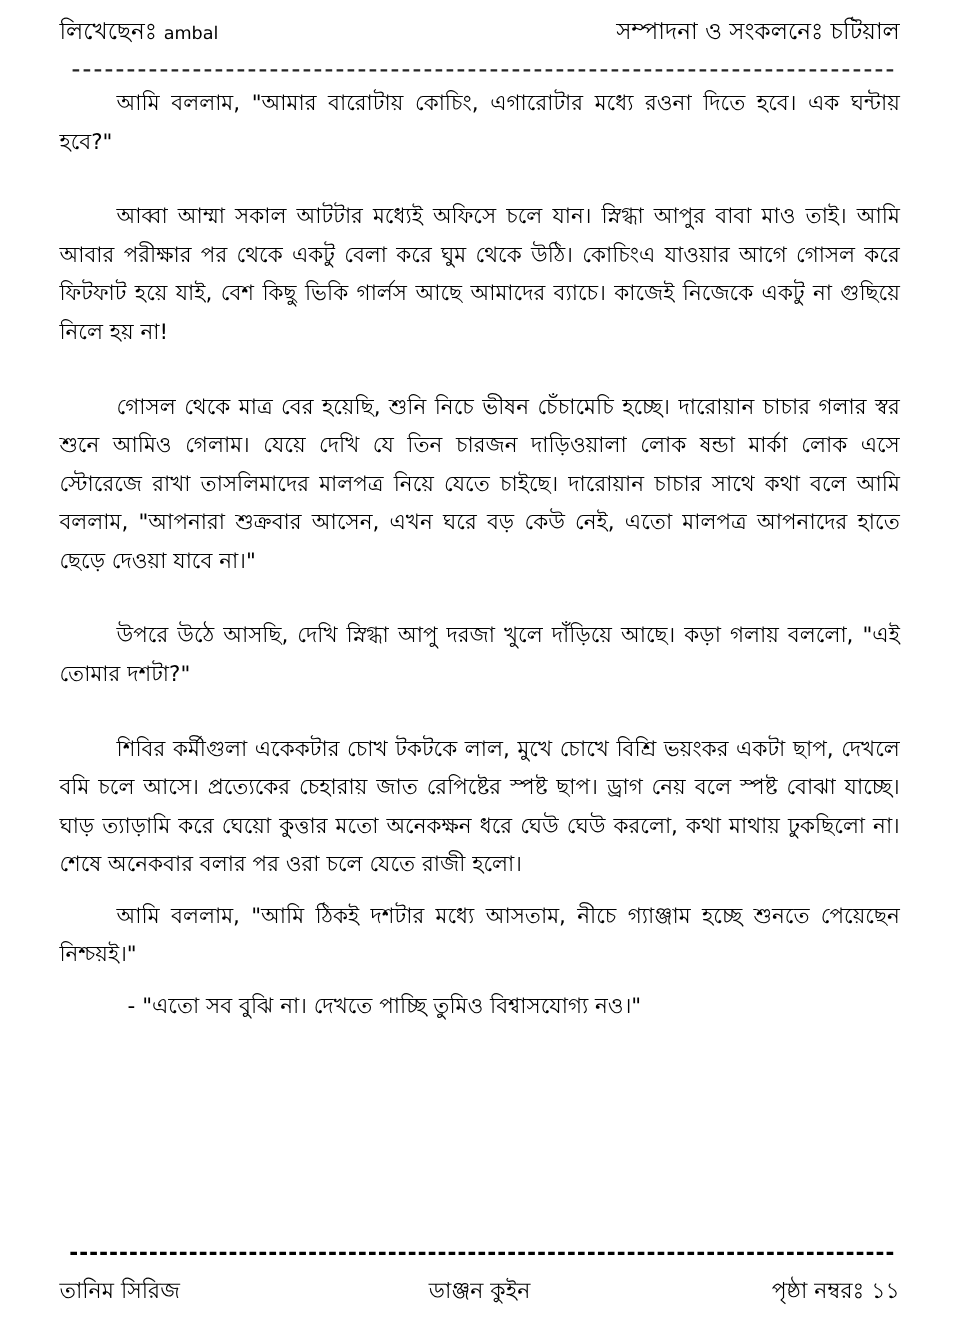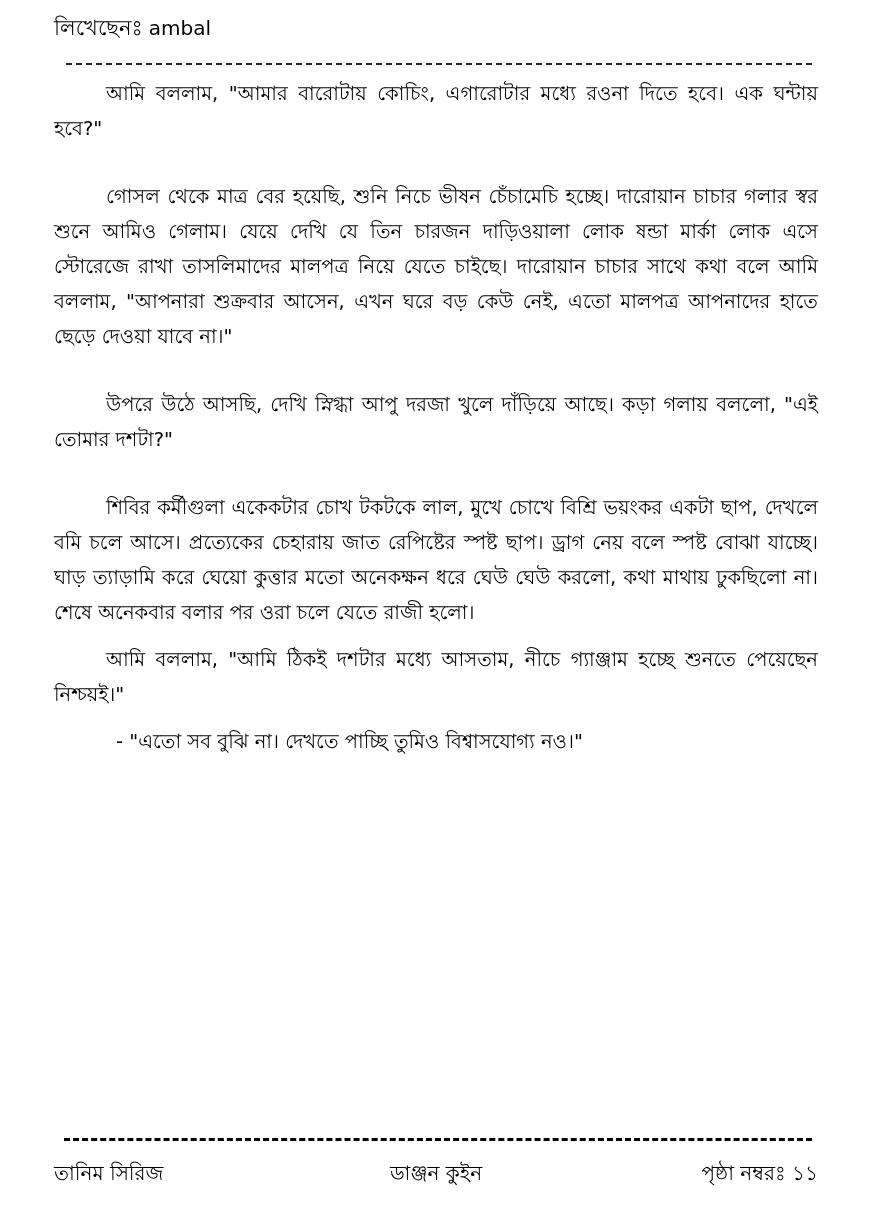--- a/index.html
+++ b/index.html
@@ -7,21 +7,21 @@
     width: 870px; height: 1222px; position: relative; overflow: hidden;
     font-family: "DejaVu Sans", sans-serif; color: #000000;
   }
   .page { position: absolute; left: 0; top: 0; width: 870px; height: 1222px; }
   .header {
     position: absolute; left: 54px; right: 52px; top: 12px; height: 34px;
     display: flex; justify-content: space-between; align-items: center;
     font-size: 21px;
   }
   .header .left { display: flex; align-items: baseline; gap: 6px; }
-  .header .latin { font-family: "DejaVu Sans", sans-serif; font-size: 20px; }
+  .header .latin { font-family: "DejaVu Sans", sans-serif; font-size: 16px; }
   .dash-top {
     position: absolute; left: 66px; right: 58px; top: 63px; height: 0;
     border-top: 2px dashed #000; opacity: 0.85;
   }
   .body {
     position: absolute; left: 54px; right: 52px; top: 76px;
     font-size: 19.5px; line-height: 35px; text-align: justify;
   }
   .para { margin: 0; text-indent: 52px; }
   .para.gap-s { margin-top: 12px; }
@@ -41,26 +41,28 @@
 </head>
 <body>
 
 <div class="page">
 
   <div class="header">
     <div class="left">
       <span>লিখেছেনঃ</span>
       <span class="latin">ambal</span>
     </div>
+    <div>সম্পাদনা ও সংকলনেঃ চটিয়াল</div>
   </div>
 
   <div class="dash-top"></div>
 
   <div class="body">
     <p class="para">আমি বললাম, "আমার বারোটায় কোচিং, এগারোটার মধ্যে রওনা দিতে হবে। এক ঘন্টায় হবে?"</p>
+    <p class="para gap-l">আব্বা আম্মা সকাল আটটার মধ্যেই অফিসে চলে যান। স্নিগ্ধা আপুর বাবা মাও তাই। আমি আবার পরীক্ষার পর থেকে একটু বেলা করে ঘুম থেকে উঠি। কোচিংএ যাওয়ার আগে গোসল করে ফিটফাট হয়ে যাই, বেশ কিছু ভিকি গার্লস আছে আমাদের ব্যাচে। কাজেই নিজেকে একটু না গুছিয়ে নিলে হয় না!</p>
     <p class="para gap-l">গোসল থেকে মাত্র বের হয়েছি, শুনি নিচে ভীষন চেঁচামেচি হচ্ছে। দারোয়ান চাচার গলার স্বর শুনে আমিও গেলাম। যেয়ে দেখি যে তিন চারজন দাড়িওয়ালা লোক ষন্ডা মার্কা লোক এসে স্টোরেজে রাখা তাসলিমাদের মালপত্র নিয়ে যেতে চাইছে। দারোয়ান চাচার সাথে কথা বলে আমি বললাম, "আপনারা শুক্রবার আসেন, এখন ঘরে বড় কেউ নেই, এতো মালপত্র আপনাদের হাতে ছেড়ে দেওয়া যাবে না।"</p>
     <p class="para gap-l">উপরে উঠে আসছি, দেখি স্নিগ্ধা আপু দরজা খুলে দাঁড়িয়ে আছে। কড়া গলায় বললো, "এই তোমার দশটা?"</p>
     <p class="para gap-l">শিবির কর্মীগুলা একেকটার চোখ টকটকে লাল, মুখে চোখে বিশ্রি ভয়ংকর একটা ছাপ, দেখলে বমি চলে আসে। প্রত্যেকের চেহারায় জাত রেপিষ্টের স্পষ্ট ছাপ। ড্রাগ নেয় বলে স্পষ্ট বোঝা যাচ্ছে। ঘাড় ত্যাড়ামি করে ঘেয়ো কুত্তার মতো অনেকক্ষন ধরে ঘেউ ঘেউ করলো, কথা মাথায় ঢুকছিলো না। শেষে অনেকবার বলার পর ওরা চলে যেতে রাজী হলো।</p>
     <p class="para gap-s">আমি বললাম, "আমি ঠিকই দশটার মধ্যে আসতাম, নীচে গ্যাঞ্জাম হচ্ছে শুনতে পেয়েছেন নিশ্চয়ই।"</p>
     <p class="para gap-s dash-line">- "এতো সব বুঝি না। দেখতে পাচ্ছি তুমিও বিশ্বাসযোগ্য নও।"</p>
   </div>
 
   <div class="dash-bottom"></div>
 
   <div class="footer">

